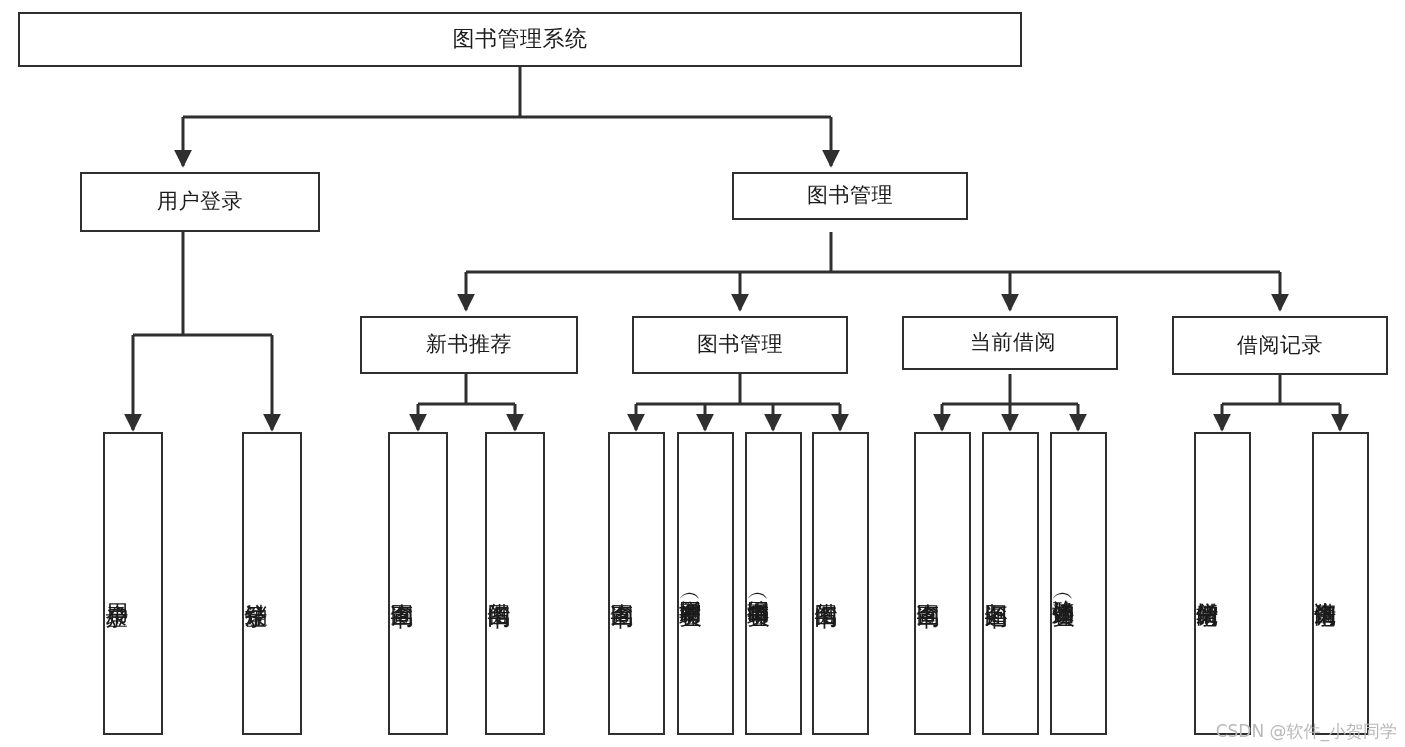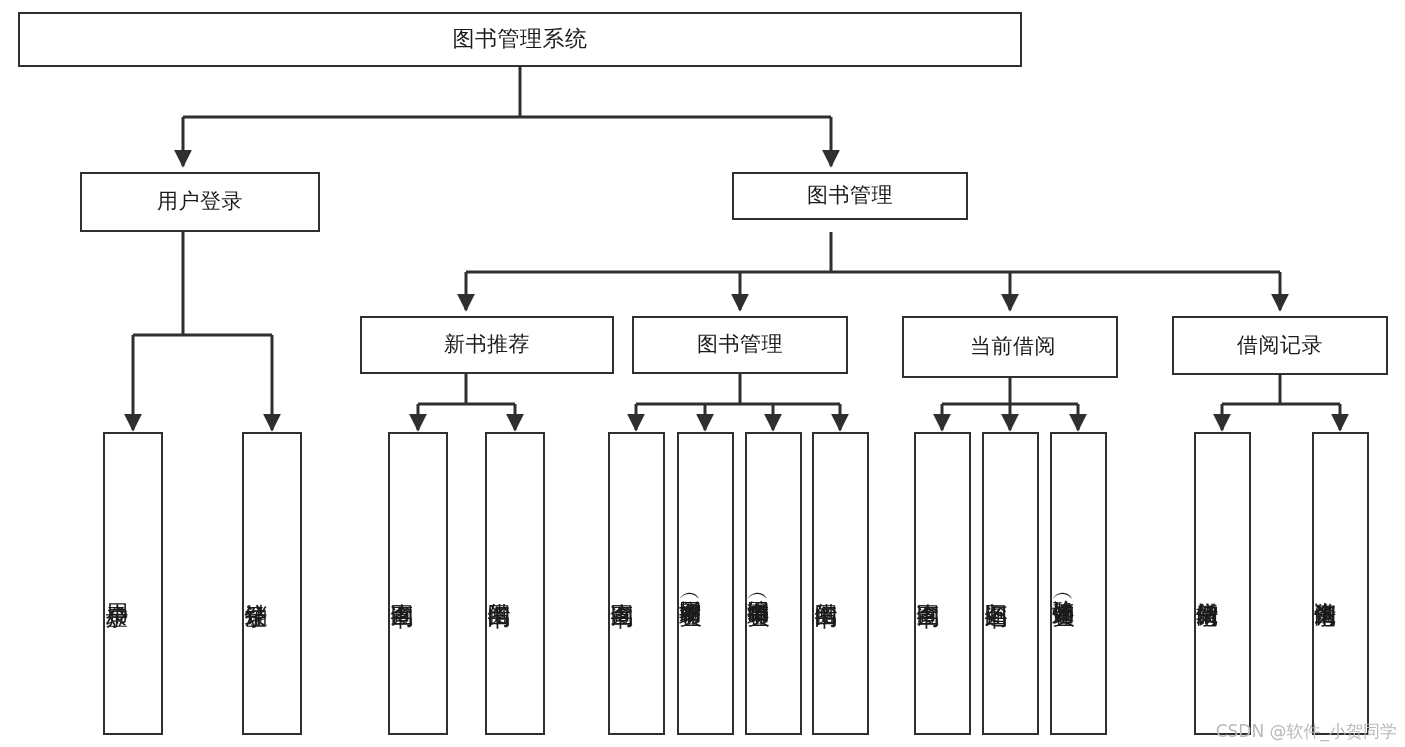--- a/index.html
+++ b/index.html
@@ -139,27 +139,27 @@
     <span class="node-label">图书管理系统</span>
   </div>
 
   <div class="node h" style="left:80px; top:172px; width:240px; height:60px;">
     <span class="node-label">用户登录</span>
   </div>
   <div class="node h" style="left:732px; top:172px; width:236px; height:48px;">
     <span class="node-label">图书管理</span>
   </div>
 
-  <div class="node h" style="left:360px; top:316px; width:254px; height:58px;">
+  <div class="node h" style="left:360px; top:316px; width:218px; height:58px;">
     <span class="node-label">新书推荐</span>
   </div>
   <div class="node h" style="left:632px; top:316px; width:216px; height:58px;">
     <span class="node-label">图书管理</span>
   </div>
-  <div class="node h" style="left:902px; top:316px; width:216px; height:62px;padding-left:6px;">
+  <div class="node h" style="left:902px; top:316px; width:216px; height:54px;padding-left:6px;">
     <span class="node-label">当前借阅</span>
   </div>
   <div class="node h" style="left:1172px; top:316px; width:216px; height:59px;">
     <span class="node-label">借阅记录</span>
   </div>
 
   <div class="node v" style="left:103px; top:432px; width:60px; height:303px;">
     <span class="node-label">用户登录</span>
   </div>
   <div class="node v" style="left:242px; top:432px; width:60px; height:303px;">

